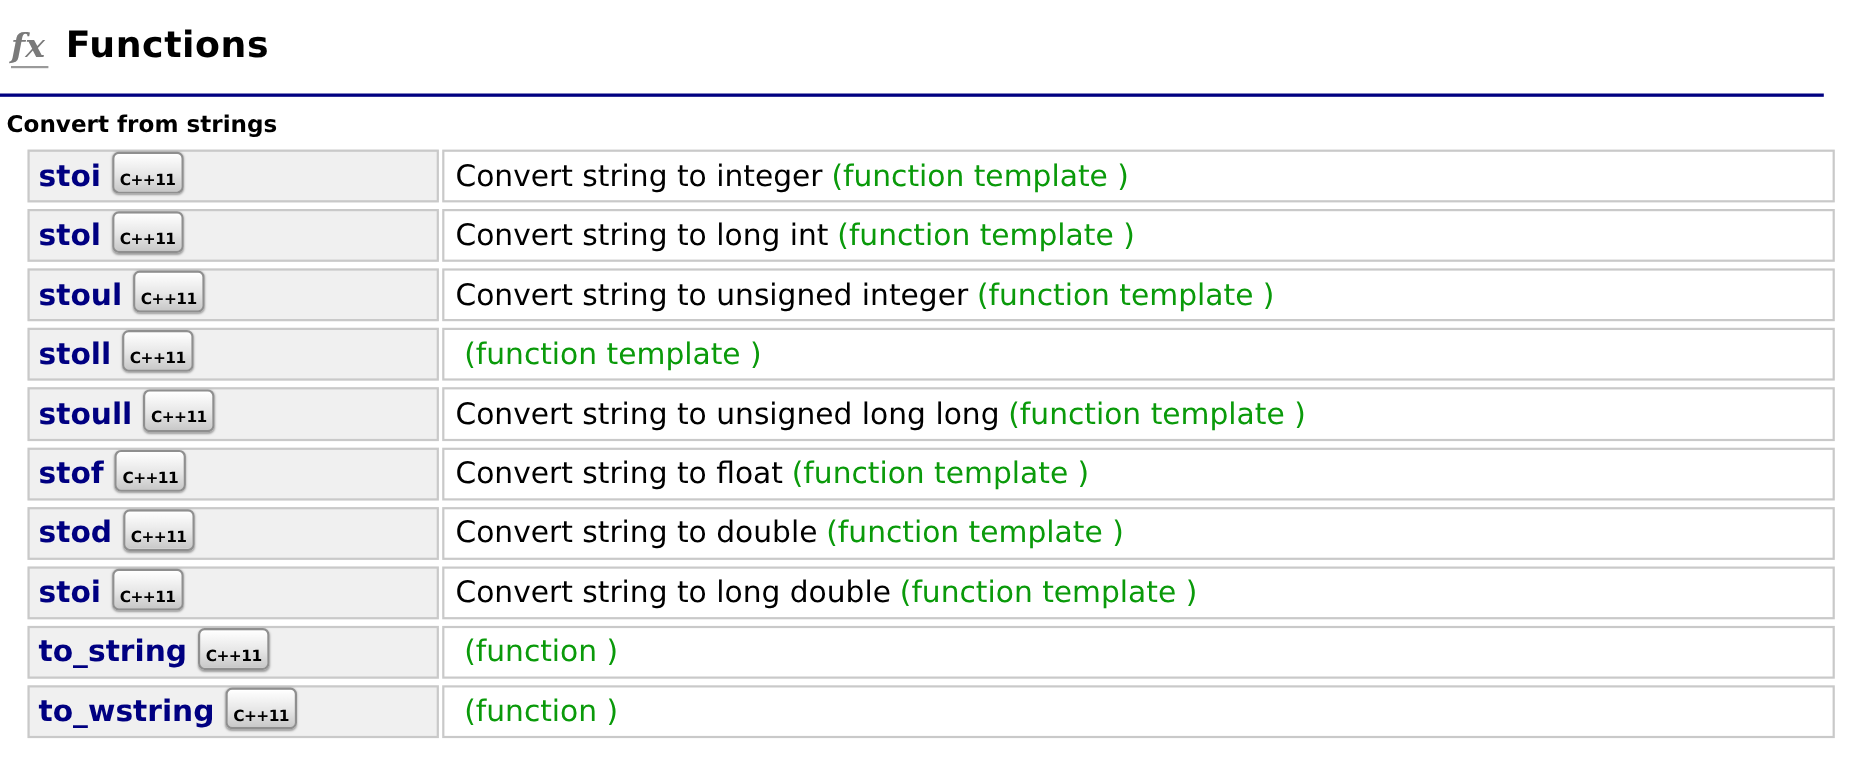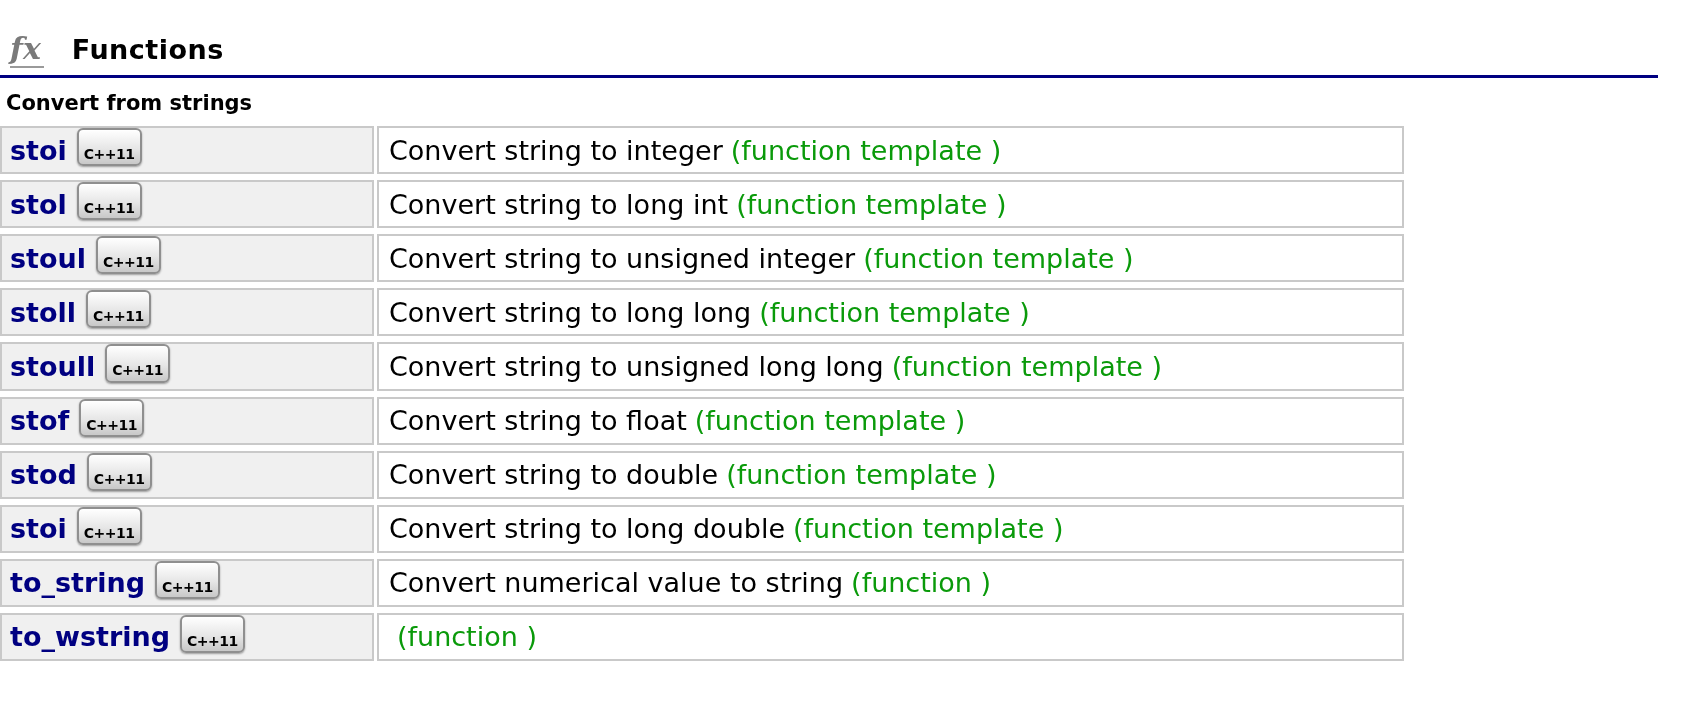--- a/index.html
+++ b/index.html
@@ -14,56 +14,56 @@
     height: 707px;
     position: relative;
     overflow: hidden;
     background: #ffffff;
   }
   
   .header {
     margin-top: 24px;
     width: 1648px;
     border-bottom: 3px solid var(--accent-navy, #000081);
-    padding: 0 0 0 10px;
+    padding: 0 0 23px 10px;
     display: flex;
     align-items: baseline;
     gap: 16px;
   }
   .fx-icon {
     font-family: "DejaVu Serif", "Liberation Serif", serif;
     font-style: italic;
     font-weight: bold;
     font-size: 30px;
     color: #7a7a7a;
     line-height: 1;
     border-bottom: 2px solid #9a9a9a;
     padding: 0 3px 2px 0;
   }
   .page-title {
-    font-size: 27px;
-    font-weight: bold;
-    margin: 12px;
+    font-size: 33px;
+    font-weight: bold;
+    margin: 0;
     line-height: 1;
     letter-spacing: 0.5px;
   }
   
   .section-heading {
     font-size: 21px;
     font-weight: bold;
     margin: 14px 0 11px 6px;
     line-height: 1.1;
   }
   .section-2 .section-heading {
     margin-top: 46px;
   }
   
   .ftable {
-    margin-left: 0;
-    width: 1404px;
+    margin-left: 25px;
+    width: 1643px;
   }
   .frow {
     display: flex;
     margin-bottom: 6px;
   }
   .cell {
     box-sizing: border-box;
     border: 2px solid var(--border-gray, #c9c9c9);
     display: flex;
     align-items: center;
@@ -160,21 +160,20 @@
             <span class="desc">Convert string to unsigned integer</span>
             <span class="annot">(function template )</span>
           </div>
         </div>
         <div class="frow">
           <div class="cell namecell">
             <a class="fn">stoll</a>
             <span class="badge">C++11</span>
           </div>
           <div class="cell desccell">
-            <span class="desc">Convert string to long long</span>
             <span class="annot">(function template )</span>
           </div>
         </div>
         <div class="frow">
           <div class="cell namecell">
             <a class="fn">stoull</a>
             <span class="badge">C++11</span>
           </div>
           <div class="cell desccell">
             <span class="desc">Convert string to unsigned long long</span>
@@ -215,21 +214,20 @@
   </div>
 
   <div class="section section-2">
     <div class="ftable">
         <div class="frow">
           <div class="cell namecell">
             <a class="fn">to_string</a>
             <span class="badge">C++11</span>
           </div>
           <div class="cell desccell">
-            <span class="desc">Convert numerical value to string</span>
             <span class="annot">(function )</span>
           </div>
         </div>
         <div class="frow">
           <div class="cell namecell">
             <a class="fn">to_wstring</a>
             <span class="badge">C++11</span>
           </div>
           <div class="cell desccell">
             <span class="annot">(function )</span>

